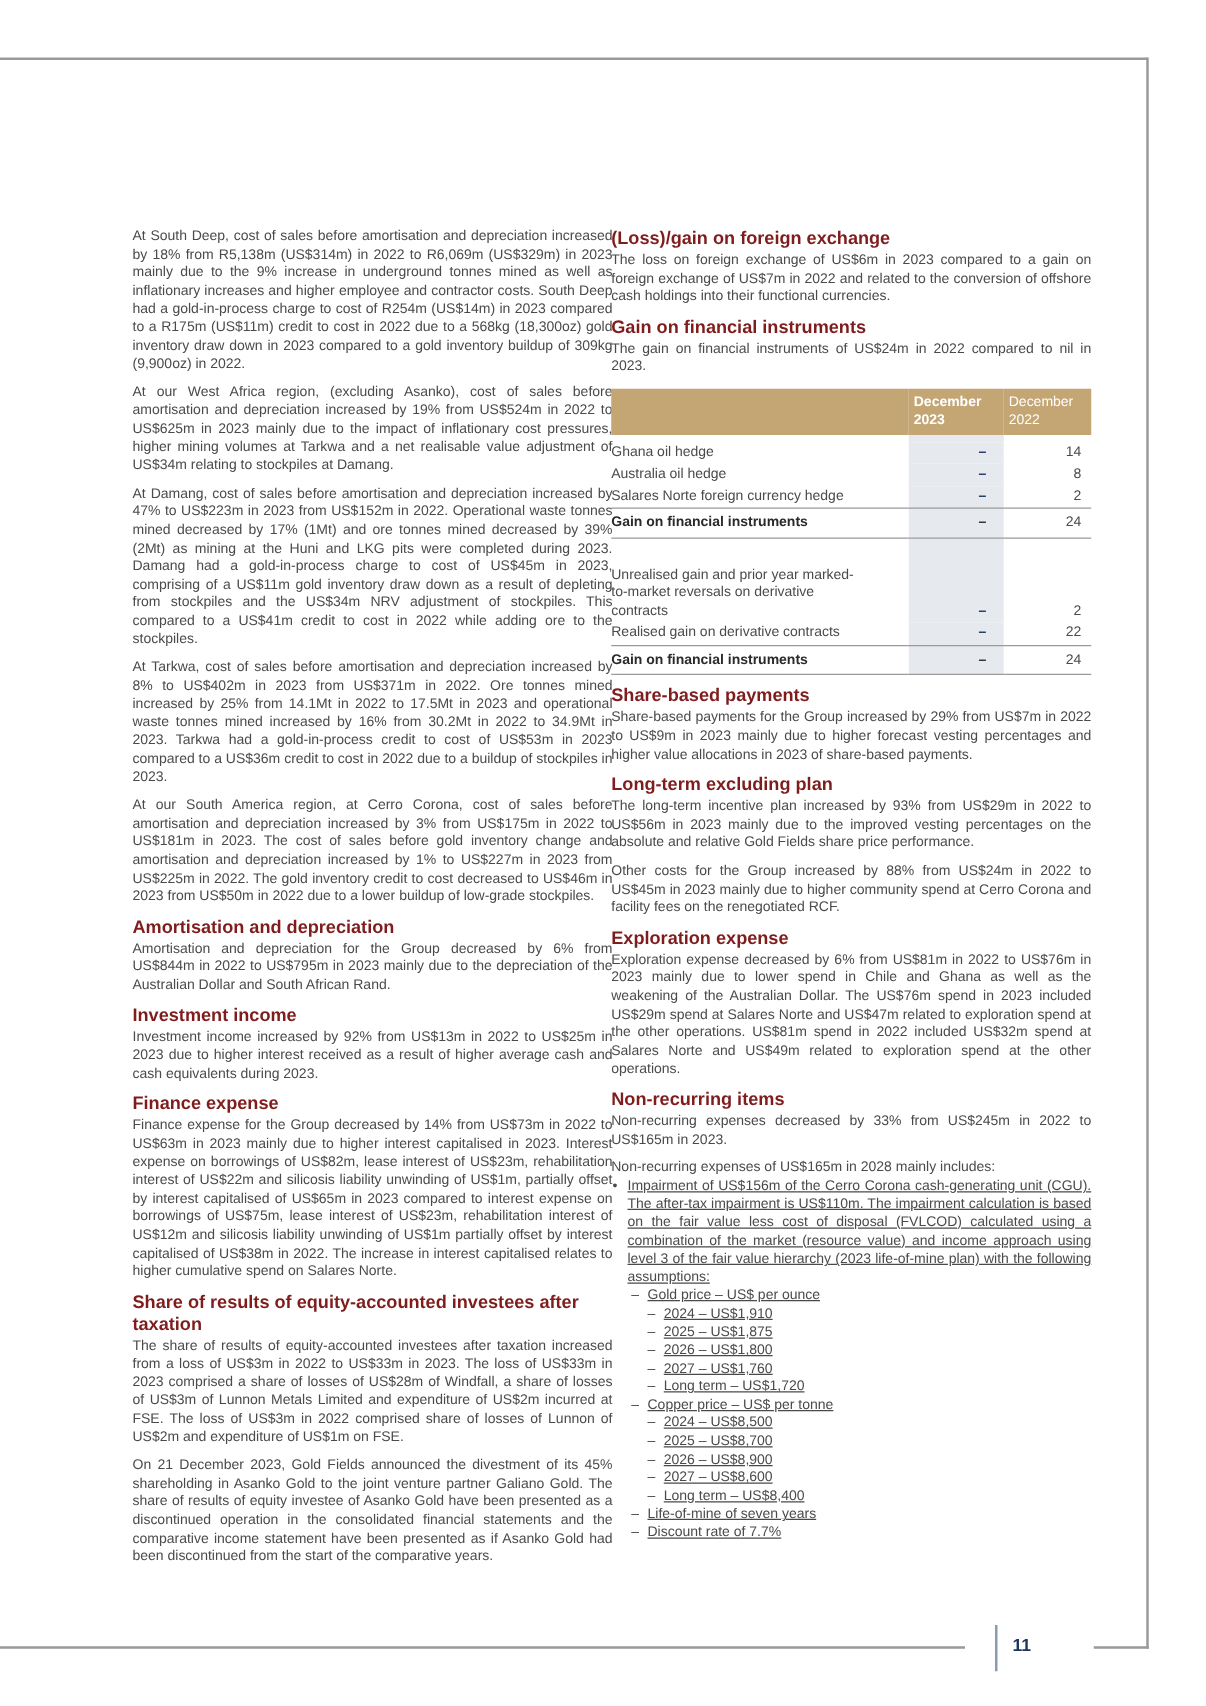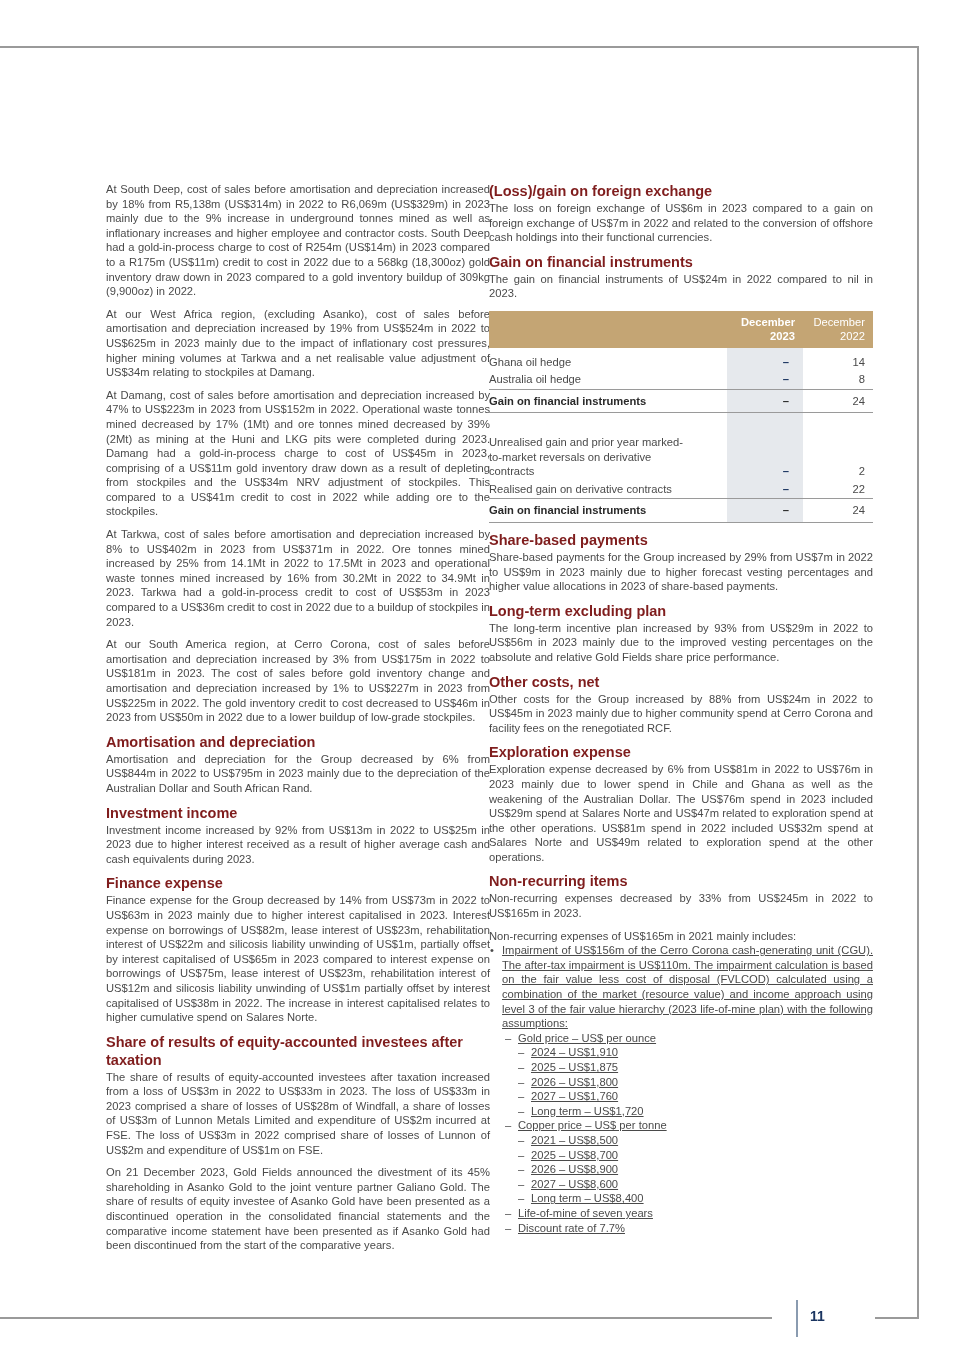--- a/index.html
+++ b/index.html
@@ -13,21 +13,21 @@
   .page-number { position:absolute; left:810px; top:1308px; font-size:14px; font-weight:bold; color:#1b3561; }
 
   .col { position:absolute; top:182px; width:384px; font-size:11.2px; line-height:14.6px; }
   .col-left { left:78px;margin-left:28px; }
   .col-right { left:489px; }
   p { margin:0 0 8px 0; text-align:justify; }
   h2 { margin:6px 0 1px 0; font-size:14.5px; line-height:18px; font-weight:bold; color:#7f1d1d; }
   .col-right h2:first-child, .col-left p:first-child { margin-top:0; }
 
   table { width:384px; border-collapse:collapse; margin:10px 0 8px 0; font-size:11.2px; }
-  thead th { background:#c4a574; color:#ffffff; font-weight:normal; text-align:right; padding:4px 8px 5px 4px; line-height:14px; vertical-align:bottom; }
+  thead th { background:#c4a574; color:#ffffff; font-weight:normal; text-align:left; padding:4px 8px 5px 4px; line-height:14px; vertical-align:bottom; }
   thead th.hl { font-weight:bold; }
   thead th.blank { text-align:left; }
   td { padding:1px 8px 2px 0; line-height:14.5px; vertical-align:bottom; }
   td.num { text-align:right; width:62px; }
   td.cur { background:#e6e9ed; color:#1b3561; font-weight:bold; padding-right:14px; }
   tr.spacer td { height:6px; padding:0; }
   tr.total td { font-weight:bold; color:#2a2a2a; border-top:1px solid #9a9a9a; border-bottom:1px solid #9a9a9a; padding-top:4px; padding-bottom:4px; }
   tr.total td.num:not(.cur) { font-weight:normal; color:#4a4a4a; }
   tr.gap td { height:18px; }
 
@@ -101,20 +101,25 @@
       <tr>
         <td>Ghana oil hedge</td>
         <td class="num cur">–</td>
         <td class="num">14</td>
       </tr>
       <tr>
         <td>Australia oil hedge</td>
         <td class="num cur">–</td>
         <td class="num">8</td>
       </tr>
+      <tr>
+        <td>Salares Norte foreign currency hedge</td>
+        <td class="num cur">–</td>
+        <td class="num">2</td>
+      </tr>
       <tr class="total">
         <td>Gain on financial instruments</td>
         <td class="num cur">–</td>
         <td class="num">24</td>
       </tr>
       <tr class="gap">
           <td></td>
           <td class="cur"></td>
           <td></td>
         </tr>
@@ -135,47 +140,46 @@
       </tr>
     </tbody>
   </table>
 
   <h2>Share-based payments</h2>
   <p>Share-based payments for the Group increased by 29% from US$7m in 2022 to US$9m in 2023 mainly due to higher forecast vesting percentages and higher value allocations in 2023 of share-based payments.</p>
 
   <h2>Long-term excluding plan</h2>
   <p>The long-term incentive plan increased by 93% from US$29m in 2022 to US$56m in 2023 mainly due to the improved vesting percentages on the absolute and relative Gold Fields share price performance.</p>
 
-  <h2>Other costs, net</h2>
   <p>Other costs for the Group increased by 88% from US$24m in 2022 to US$45m in 2023 mainly due to higher community spend at Cerro Corona and facility fees on the renegotiated RCF.</p>
 
   <h2>Exploration expense</h2>
   <p>Exploration expense decreased by 6% from US$81m in 2022 to US$76m in 2023 mainly due to lower spend in Chile and Ghana as well as the weakening of the Australian Dollar. The US$76m spend in 2023 included US$29m spend at Salares Norte and US$47m related to exploration spend at the other operations. US$81m spend in 2022 included US$32m spend at Salares Norte and US$49m related to exploration spend at the other operations.</p>
 
   <h2>Non-recurring items</h2>
   <p>Non-recurring expenses decreased by 33% from US$245m in 2022 to US$165m in 2023.</p>
-  <p style="margin-bottom:0;">Non-recurring expenses of US$165m in 2021 mainly includes:</p>
+  <p style="margin-bottom:0;">Non-recurring expenses of US$165m in 2028 mainly includes:</p>
   <ul class="bul">
     <li>
       <span>Impairment of US$156m of the Cerro Corona cash-generating unit (CGU). The after-tax impairment is US$110m. The impairment calculation is based on the fair value less cost of disposal (FVLCOD) calculated using a combination of the market (resource value) and income approach using level 3 of the fair value hierarchy (2023 life-of-mine plan) with the following assumptions:</span>
       <ul class="dash1">
         <li>
           <span>Gold price – US$ per ounce</span>
           <ul class="dash2">
             <li>2024 – US$1,910</li>
             <li>2025 – US$1,875</li>
             <li>2026 – US$1,800</li>
             <li>2027 – US$1,760</li>
             <li>Long term – US$1,720</li>
           </ul>
         </li>
         <li>
           <span>Copper price – US$ per tonne</span>
           <ul class="dash2">
-            <li>2021 – US$8,500</li>
+            <li>2024 – US$8,500</li>
             <li>2025 – US$8,700</li>
             <li>2026 – US$8,900</li>
             <li>2027 – US$8,600</li>
             <li>Long term – US$8,400</li>
           </ul>
         </li>
         <li>Life-of-mine of seven years</li>
         <li>Discount rate of 7.7%</li>
       </ul>
     </li>

